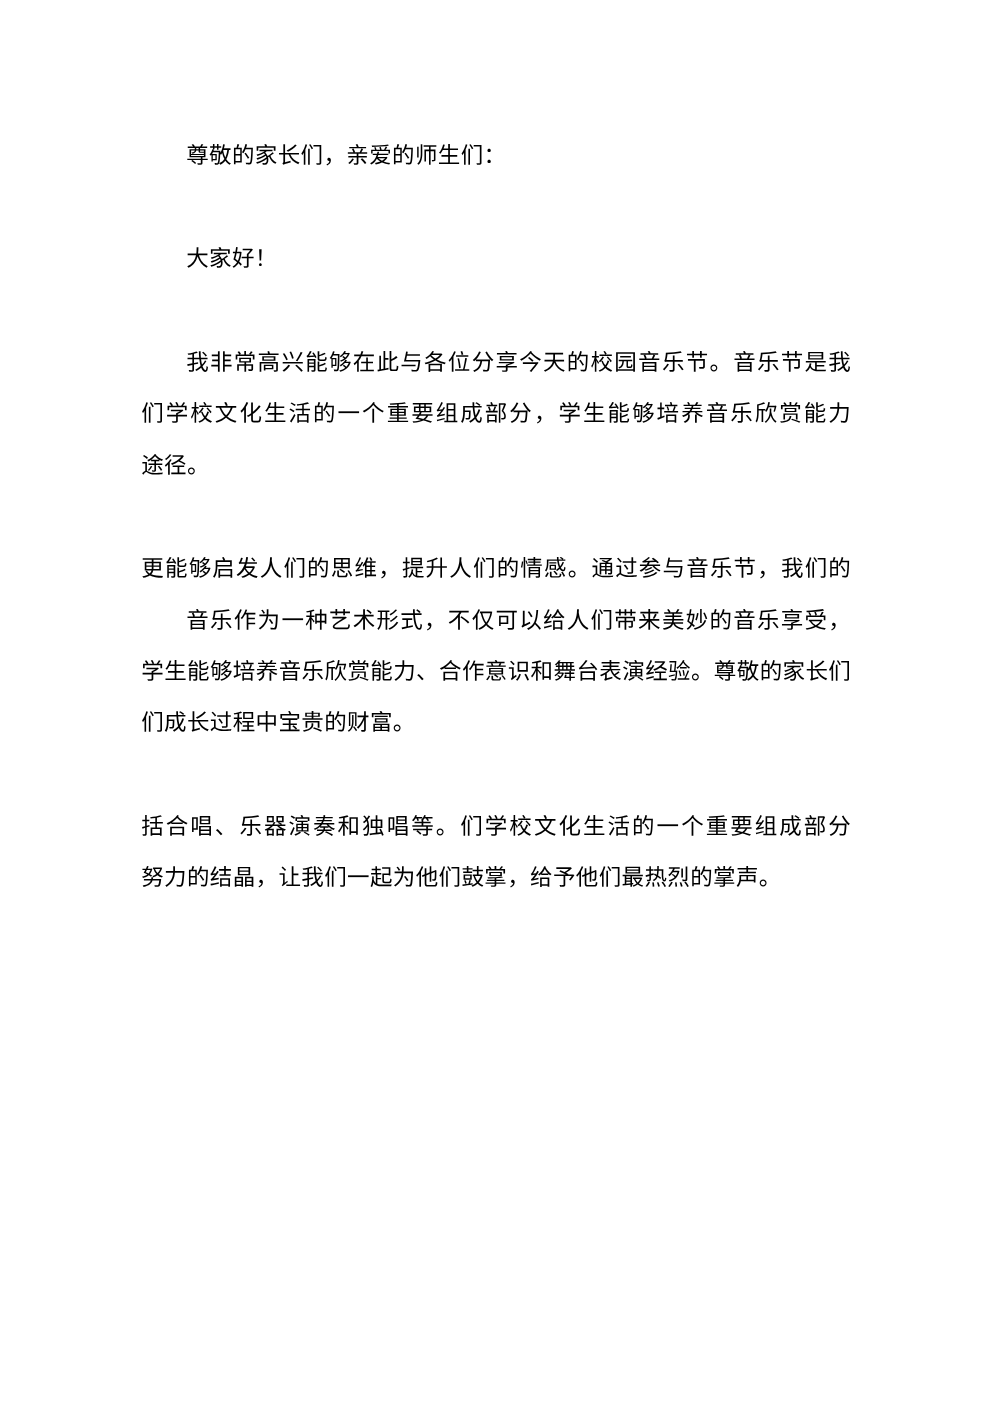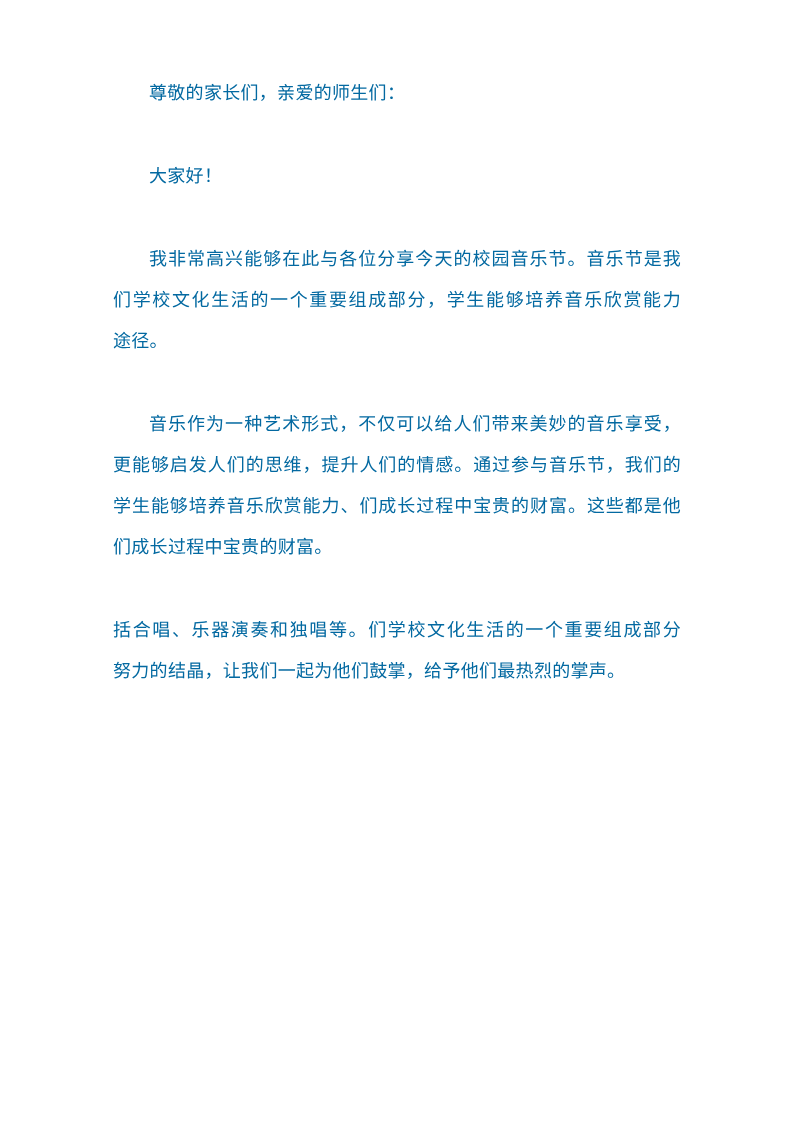--- a/index.html
+++ b/index.html
@@ -10,23 +10,23 @@
   .page {
     position: relative;
     width: 793px;
     height: 1122px;
     background: #ffffff;
     overflow: hidden;
     font-family: "Liberation Serif", "DejaVu Serif", serif;
   }
   .doc-body {
     box-sizing: content-box;
-    padding: 73px 112px 0 113px;
+    padding: 104px 112px 0 113px;
     width: 568px;
-    color: #0369a1;
+    color: #000000;
   }
   .para {
     margin: 0 0 42px 0;
     font-size: 18px;
     line-height: 41px;
   }
   .line {
     display: block;
     white-space: nowrap;
     text-align: justify;
@@ -50,23 +50,23 @@
       </p>
       <p class="para">
         <span class="line first last">大家好！</span>
       </p>
       <p class="para">
         <span class="line first">我非常高兴能够在此与各位分享今天的校园音乐节。音乐节是我</span>
         <span class="line">们学校文化生活的一个重要组成部分，学生能够培养音乐欣赏能力</span>
         <span class="line last">途径。</span>
       </p>
       <p class="para">
+        <span class="line">更能够启发人们的思维，提升人们的情感。通过参与音乐节，我们的</span>
         <span class="line first">音乐作为一种艺术形式，不仅可以给人们带来美妙的音乐享受，</span>
-        <span class="line">更能够启发人们的思维，提升人们的情感。通过参与音乐节，我们的</span>
-        <span class="line">学生能够培养音乐欣赏能力、们成长过程中宝贵的财富。这些都是他</span>
+        <span class="line">学生能够培养音乐欣赏能力、合作意识和舞台表演经验。尊敬的家长们</span>
         <span class="line last">们成长过程中宝贵的财富。</span>
       </p>
       <p class="para">
         <span class="line">括合唱、乐器演奏和独唱等。们学校文化生活的一个重要组成部分</span>
         <span class="line last">努力的结晶，让我们一起为他们鼓掌，给予他们最热烈的掌声。</span>
       </p>
     </main>
 </div>
 
 </body></html>

